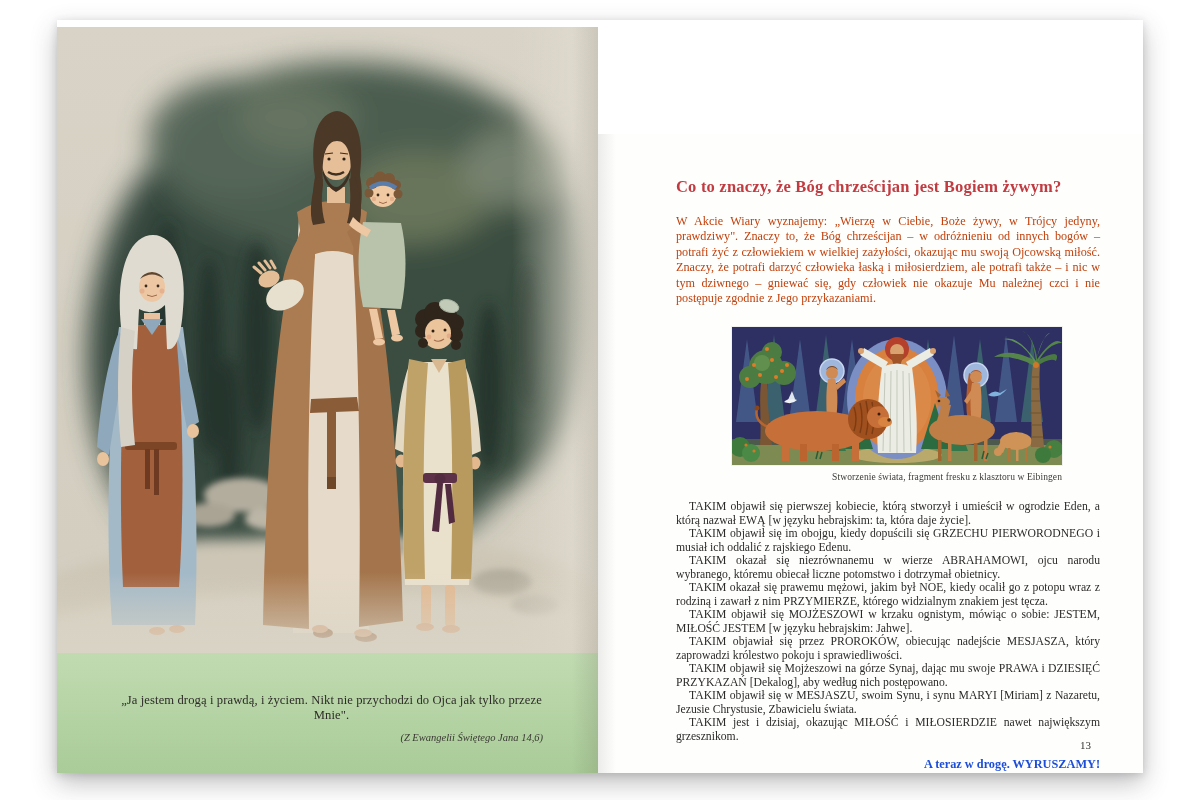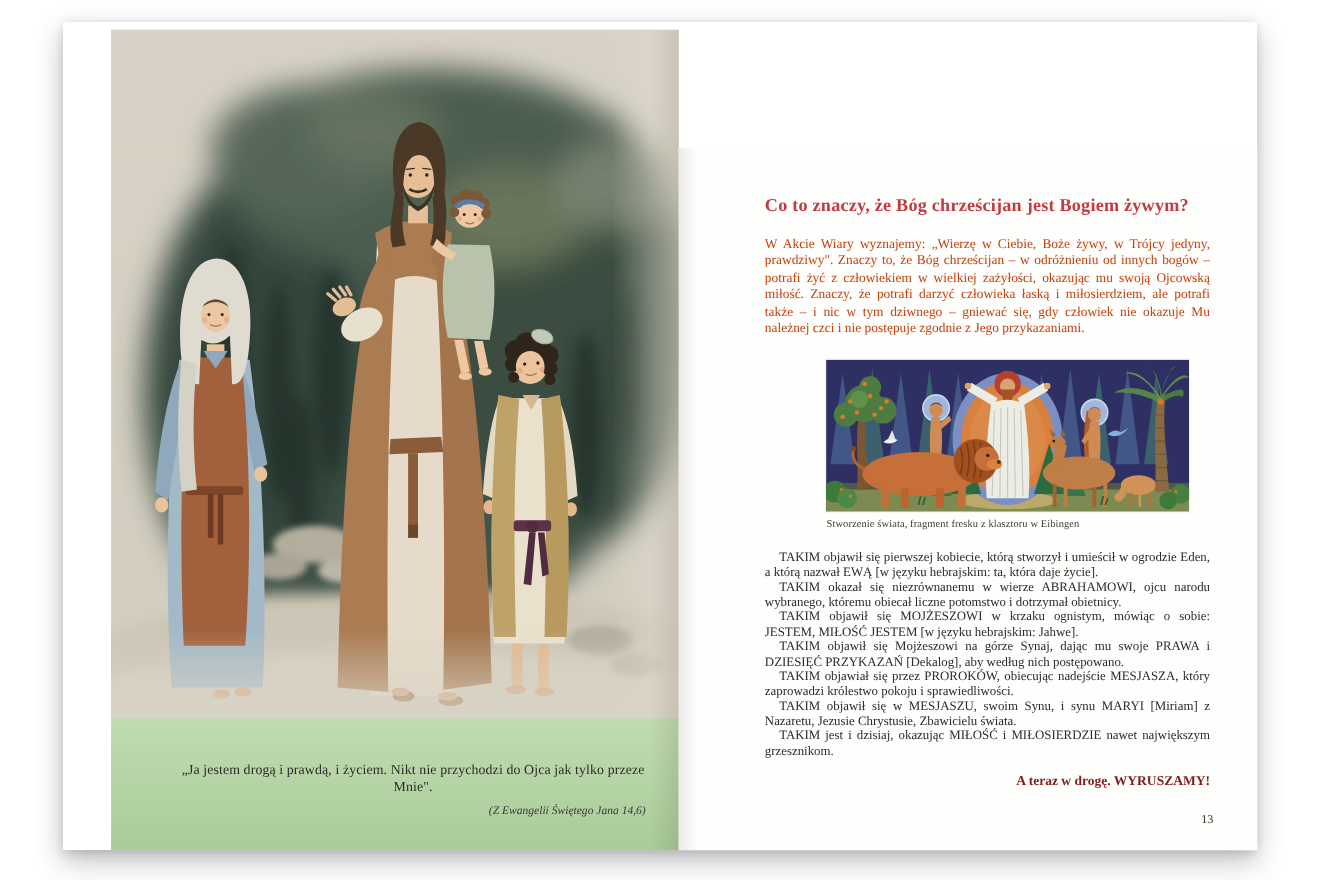--- a/index.html
+++ b/index.html
@@ -10,21 +10,20 @@
   }
   .stage{
     position:absolute;left:57px;top:20px;width:1086px;height:753px;
     display:flex;align-items:flex-end;
     box-shadow:0 10px 24px rgba(60,60,66,.32), 0 2px 8px rgba(60,60,66,.18);
   }
   
   .page-left{
     width:541px;height:746px;position:relative;overflow:hidden;
     background:#d9d4c7;
-    margin-left:44px;
   }
   .page-left .gutter-shade{
     position:absolute;top:0;right:0;width:26px;height:100%;
     background:linear-gradient(to right, rgba(90,85,70,0), rgba(90,85,70,.16));
     pointer-events:none;
   }
   .illustration{position:absolute;top:0;left:0;width:541px;height:626px;}
   .quote-band{
     position:absolute;left:0;bottom:0;width:541px;height:120px;
     background:linear-gradient(to bottom,#c1dbb1,#a9cc98);
@@ -53,34 +52,34 @@
     color:#c13b41;letter-spacing:.2px;
   }
   p.intro{
     margin:17px 0 0 0;
     font-size:12.2px;line-height:15.4px;color:#c2410c;
     text-align:justify;
   }
   figure.fresco-figure{margin:21px 0 0 56px;width:330px;}
   .fresco-img{width:330px;height:138px;display:block;box-shadow:0 0 0 1px rgba(0,0,0,.05);}
   figcaption{
-    margin-top:7px;font-size:9.5px;color:#3b3a36;text-align:left;letter-spacing:.1px;
+    margin-top:7px;font-size:9.5px;color:#3b3a36;text-align:right;letter-spacing:.1px;
   }
   .bodytext{margin-top:18px;}
   .bodytext p{
     margin:0;text-indent:13px;
     font-size:11.7px;line-height:13.5px;color:#2c2b29;
     text-align:justify;
   }
   p.closing{
     margin:14px 0 0 0;text-align:right;
-    font-size:12.3px;font-weight:700;color:#7f1d1d;
+    font-size:12.3px;font-weight:700;color:#1d4ed8;
   }
   .pagenum{
-    position:absolute;right:40px;bottom:22px;
+    position:absolute;right:52px;bottom:22px;
     font-size:11px;color:#33322e;
   }
 </style>
 </head>
 <body>
 
 <div class="stage">
 
   <div class="page-left">
 
@@ -444,24 +443,26 @@
             <circle cx="22" cy="124" r="1.6" fill="#d07828"></circle>
           <circle cx="318" cy="120" r="1.6" fill="#d07828"></circle>
           <path d="M84,132 L86,124 M88,132 L90,125 M250,132 L252,124 M254,132 L256,126" stroke="#2c5c34" stroke-width="1.5"></path>
         </g>
       </svg>
       <figcaption>Stworzenie świata, fragment fresku z klasztoru w Eibingen</figcaption>
     </figure>
 
     <div class="bodytext">
       <p>TAKIM objawił się pierwszej kobiecie, którą stworzył i umieścił w ogrodzie Eden, a którą nazwał EWĄ [w języku hebrajskim: ta, która daje życie].</p>
+      <p>TAKIM objawił się im obojgu, kiedy dopuścili się GRZECHU PIERWORODNEGO i musiał ich oddalić z rajskiego Edenu.</p>
       <p>TAKIM okazał się niezrównanemu w wierze ABRAHAMOWI, ojcu narodu wybranego, któremu obiecał liczne potomstwo i dotrzymał obietnicy.</p>
+      <p>TAKIM okazał się prawemu mężowi, jakim był NOE, kiedy ocalił go z potopu wraz z rodziną i zawarł z nim PRZYMIERZE, którego widzialnym znakiem jest tęcza.</p>
       <p>TAKIM objawił się MOJŻESZOWI w krzaku ognistym, mówiąc o sobie: JESTEM, MIŁOŚĆ JESTEM [w języku hebrajskim: Jahwe].</p>
+      <p>TAKIM objawiał się przez PROROKÓW, obiecując nadejście MESJASZA, który zaprowadzi królestwo pokoju i sprawiedliwości.</p>
       <p>TAKIM objawił się Mojżeszowi na górze Synaj, dając mu swoje PRAWA i DZIESIĘĆ PRZYKAZAŃ [Dekalog], aby według nich postępowano.</p>
-      <p>TAKIM objawiał się przez PROROKÓW, obiecując nadejście MESJASZA, który zaprowadzi królestwo pokoju i sprawiedliwości.</p>
       <p>TAKIM objawił się w MESJASZU, swoim Synu, i synu MARYI [Miriam] z Nazaretu, Jezusie Chrystusie, Zbawicielu świata.</p>
       <p>TAKIM jest i dzisiaj, okazując MIŁOŚĆ i MIŁOSIERDZIE nawet największym grzesznikom.</p>
     </div>
 
     <p class="closing">A teraz w drogę. WYRUSZAMY!</p>
 
     <div class="pagenum">13</div>
   </div>
 </div>
 

